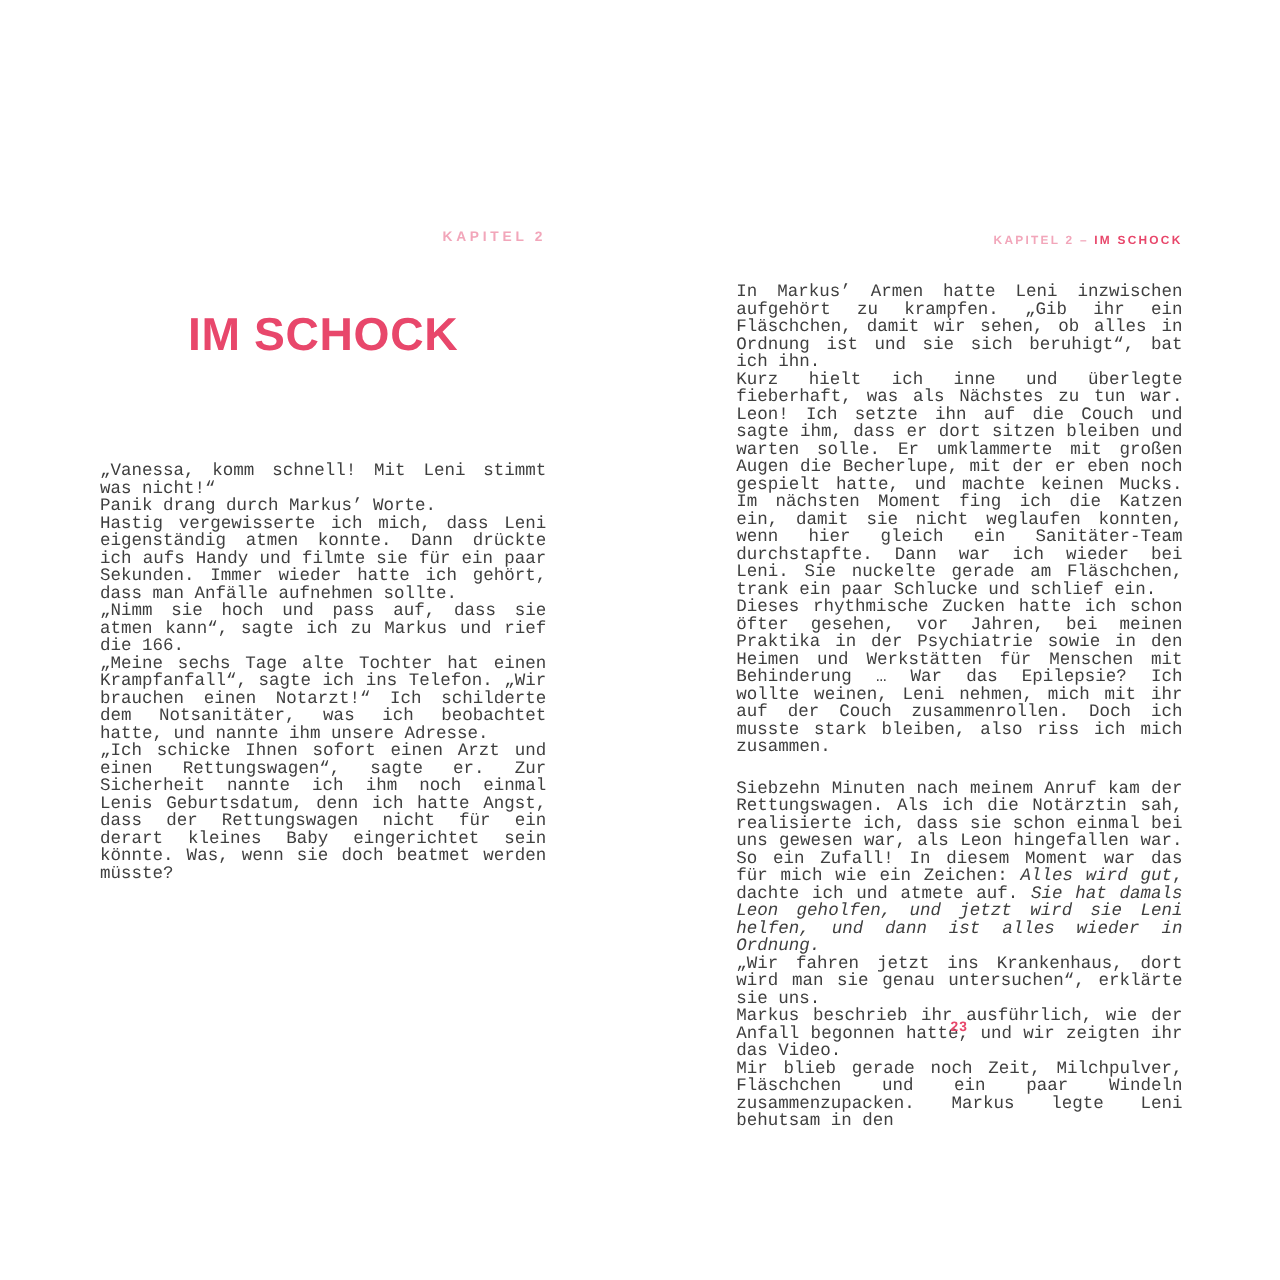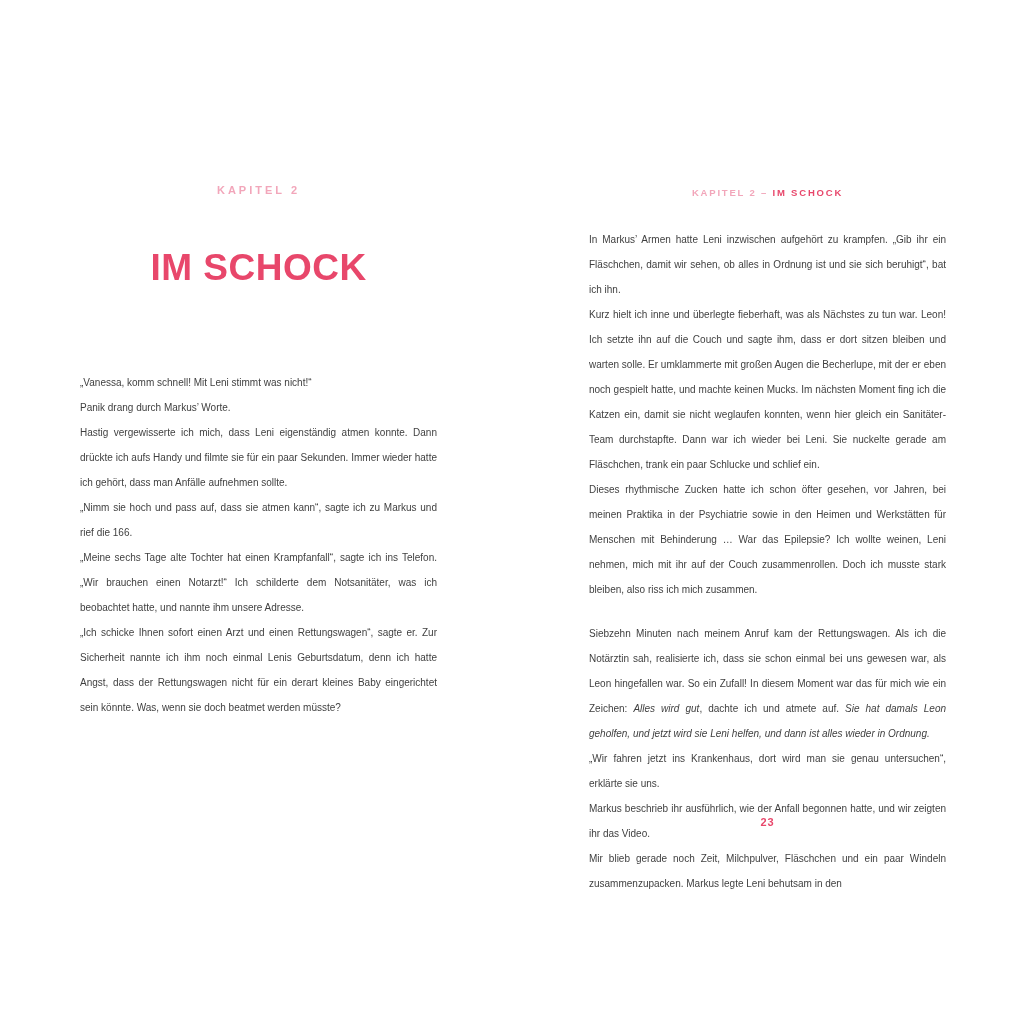--- a/index.html
+++ b/index.html
@@ -20,21 +20,21 @@
     background: var(--bg);
     overflow: hidden;
   }
   .page { position: absolute; top: 0; height: 1024px; }
   .page-left  { left: 80px;  width: 357px; }
   .page-right { left: 589px; width: 357px; }
 
   .running-head {
     position: absolute;
     width: 100%;
-    text-align: center;
+    text-align: right;
     font-weight: bold;
     white-space: nowrap;
   }
   .page-left .running-head {
     top: 184px;
     font-size: 11px;
     letter-spacing: 3px;
     color: var(--accent-light);
   }
   .page-right .running-head {
@@ -52,25 +52,26 @@
     text-align: center;
     font-size: 37px;
     font-weight: bold;
     letter-spacing: 0.5px;
     color: var(--accent);
   }
 
   .body-text {
     position: absolute;
     width: 100%;
-    font-size: 10px;
-    line-height: 25px;
+    font-size: 14px;
+    line-height: 14px;
     color: var(--body-text);
     text-align: justify;
     hyphens: auto;
+    font-family: Liberation Mono, monospace;
     -webkit-hyphens: auto;
   }
   .page-left  .body-text { top: 326px; margin-top: 44px; }
   .page-right .body-text { top: 227px; }
 
   .para { margin: 0; }
   .para.space-before { margin-top: 19.35px; }
   .italic { font-style: italic; }
 
   .page-number {

